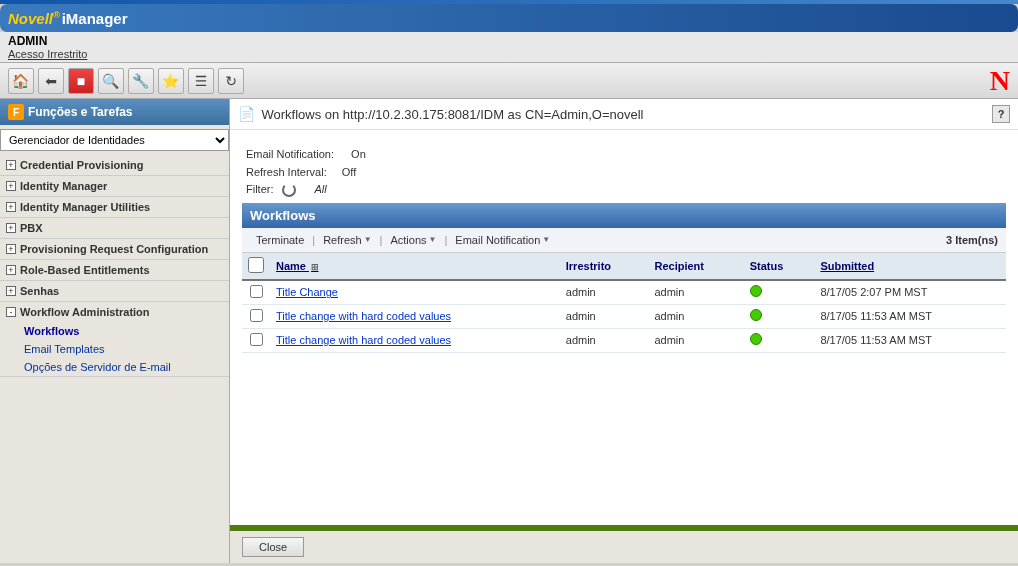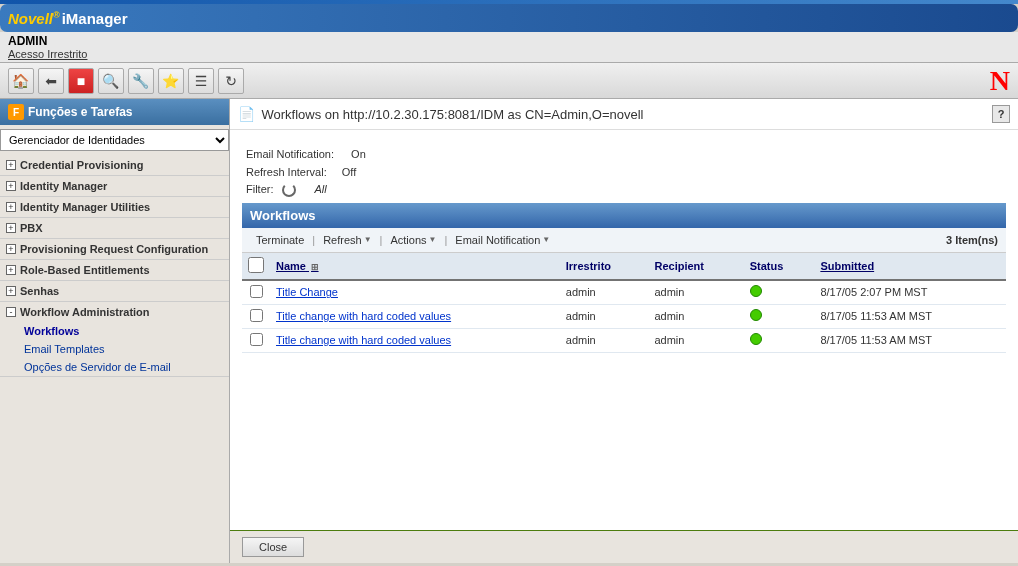--- a/index.html
+++ b/index.html
@@ -295,21 +295,21 @@
     }
     .sort-icon {
       font-size: 9px;
       color: #666;
       margin-left: 2px;
     }
 
     
     .bottom-bar {
       background: #e8e4de;
-      border-top: 1px solid #4d7c0f;
+      border-top: 6px solid #4d7c0f;
       padding: 6px 12px;
       display: flex;
       align-items: flex-start;
     }
     .close-btn {
       padding: 3px 16px;
       background: linear-gradient(to bottom, #f5f5f5, #ddd);
       border: 1px solid #999;
       cursor: pointer;
       font-size: 11px;

